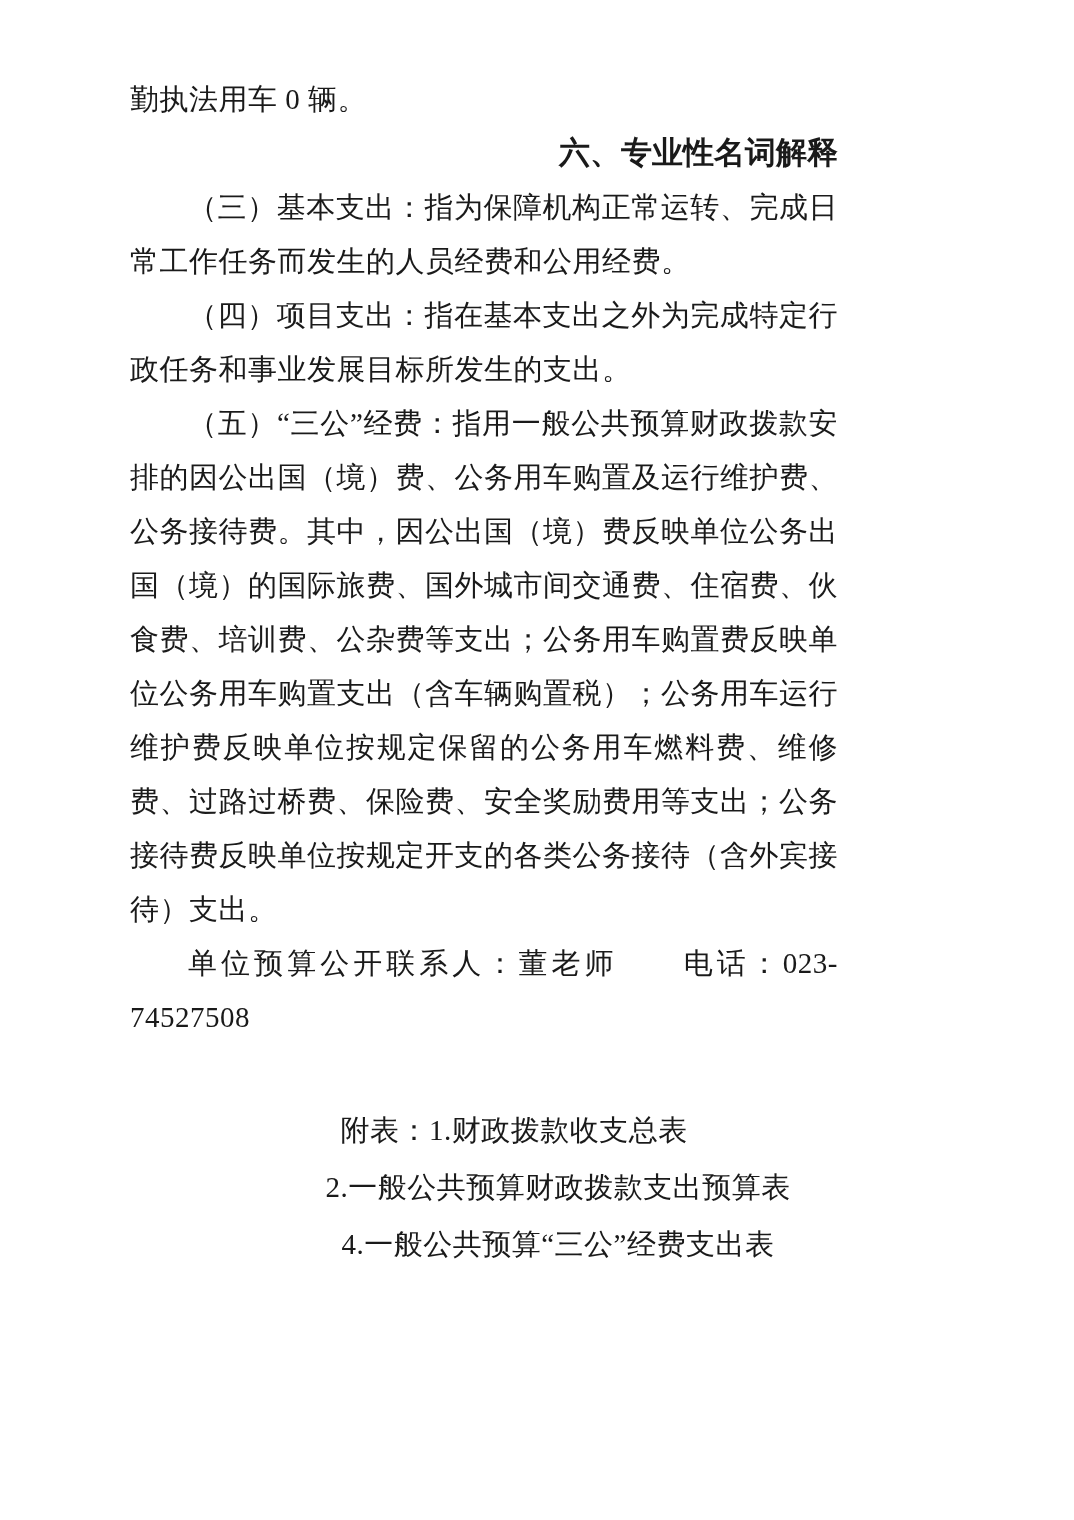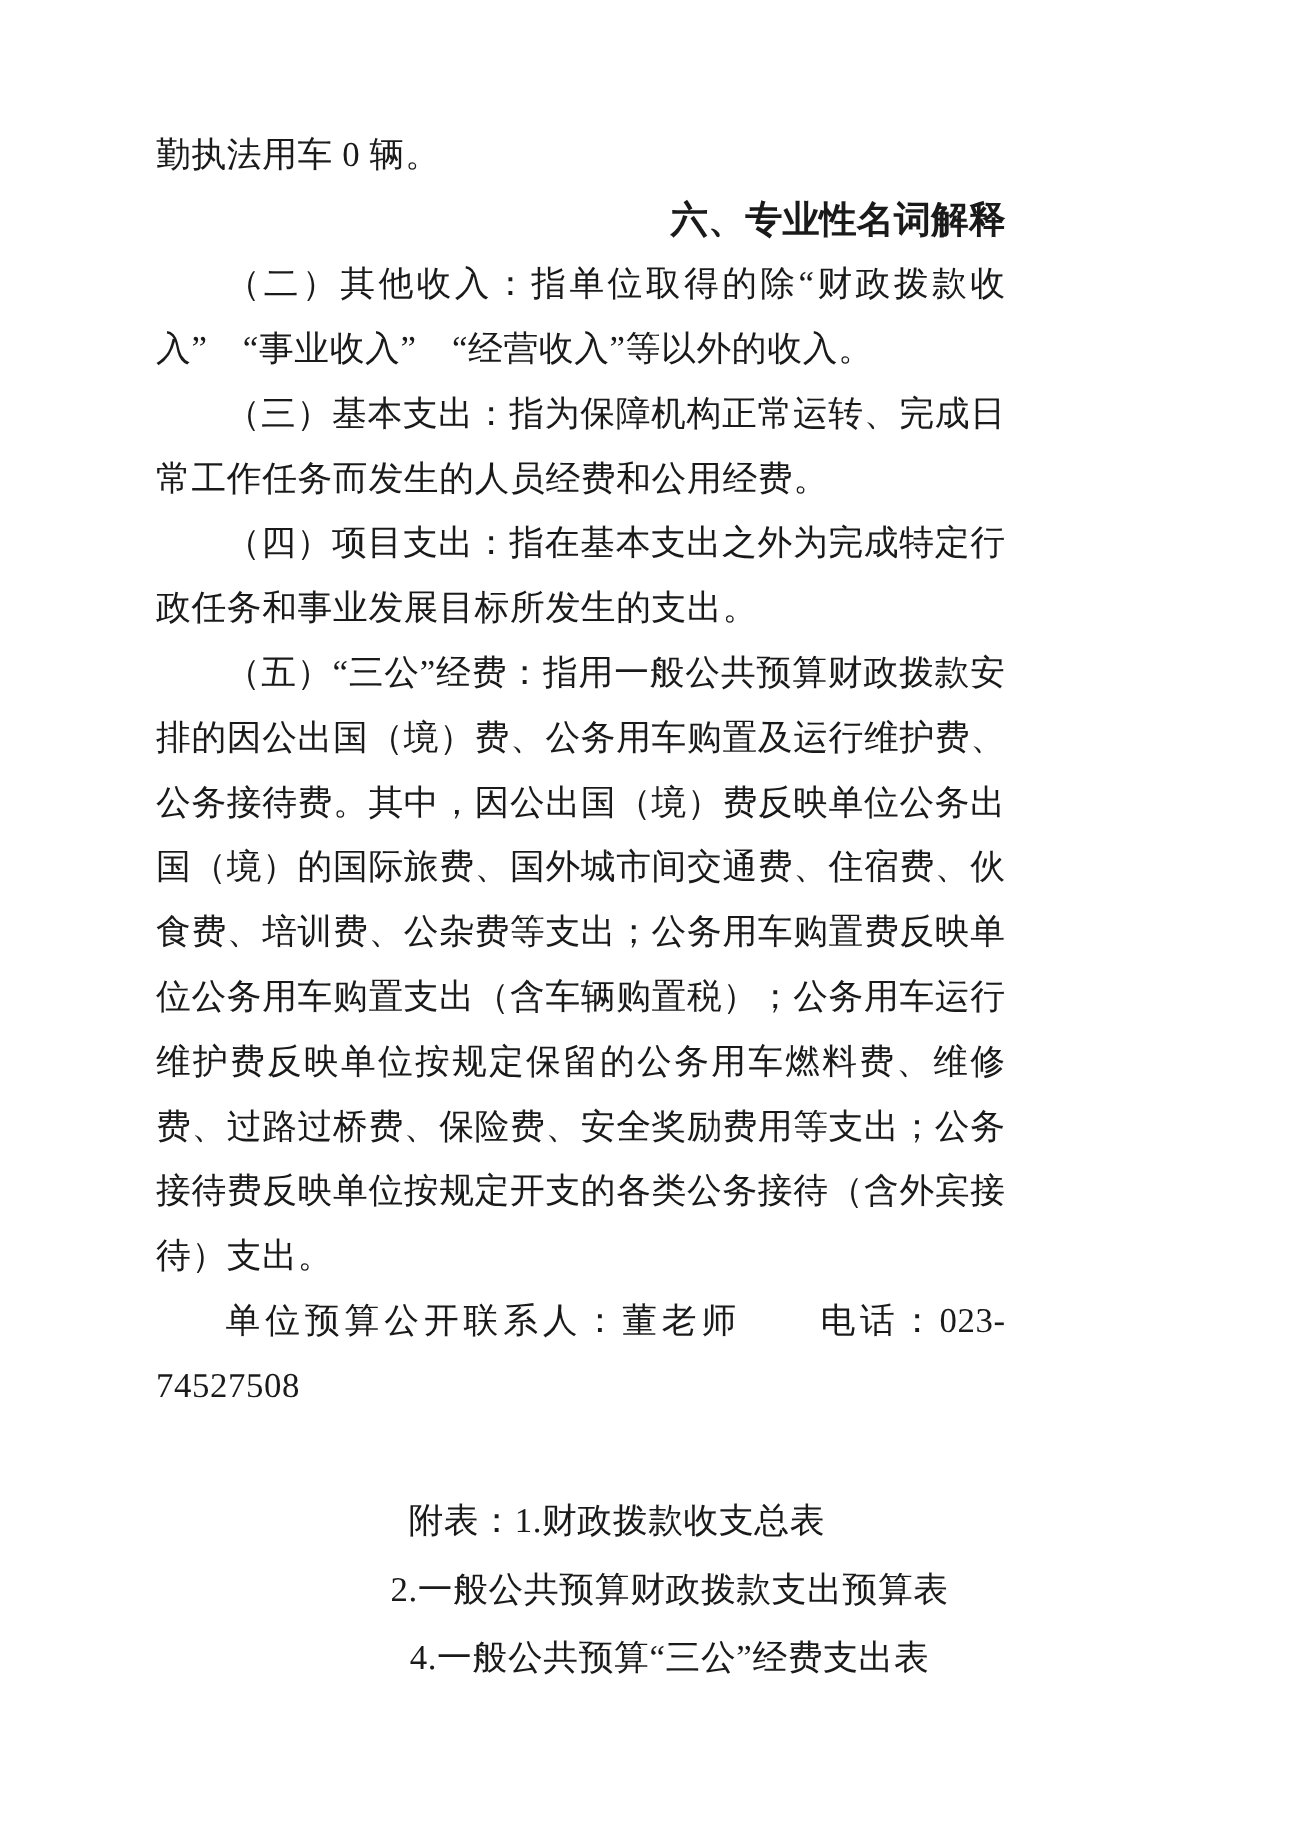--- a/index.html
+++ b/index.html
@@ -11,21 +11,21 @@
     height: 1520px;
     background: #ffffff;
     color: #1a1a1a;
     font-family: "Liberation Serif", "DejaVu Serif", serif;
     overflow: hidden;
   }
   .page {
     box-sizing: border-box;
     width: 962px;
     height: 1520px;
-    padding: 102px 124px 0 130px;
+    padding: 72px 124px 0 130px;
     background: #ffffff;
   }
   p { margin: 0; }
   .body-text {
     font-size: 29px;
     line-height: 54px;
     text-align: justify;
     letter-spacing: 0.5px;
   }
   .indent-2 {
@@ -60,21 +60,20 @@
 </head>
 <body>
 
 <div class="page">
 
   <p class="body-text">勤执法用车 0 辆。</p>
 
   <h2 class="section-heading">六、专业性名词解释</h2>
 
 
-  <p class="body-text indent-2">（二）其他收入：指单位取得的除“财政拨款收入”　“事业收入”　“经营收入”等以外的收入。</p>
 
   <p class="body-text indent-2">（三）基本支出：指为保障机构正常运转、完成日常工作任务而发生的人员经费和公用经费。</p>
 
   <p class="body-text indent-2">（四）项目支出：指在基本支出之外为完成特定行政任务和事业发展目标所发生的支出。</p>
 
   <p class="body-text indent-2">（五）“三公”经费：指用一般公共预算财政拨款安排的因公出国（境）费、公务用车购置及运行维护费、公务接待费。其中，因公出国（境）费反映单位公务出国（境）的国际旅费、国外城市间交通费、住宿费、伙食费、培训费、公杂费等支出；公务用车购置费反映单位公务用车购置支出（含车辆购置税）；公务用车运行维护费反映单位按规定保留的公务用车燃料费、维修费、过路过桥费、保险费、安全奖励费用等支出；公务接待费反映单位按规定开支的各类公务接待（含外宾接待）支出。</p>
 
   <p class="body-text indent-2">单位预算公开联系人：董老师　　电话：023-74527508</p>
 
   <div class="attachments">

